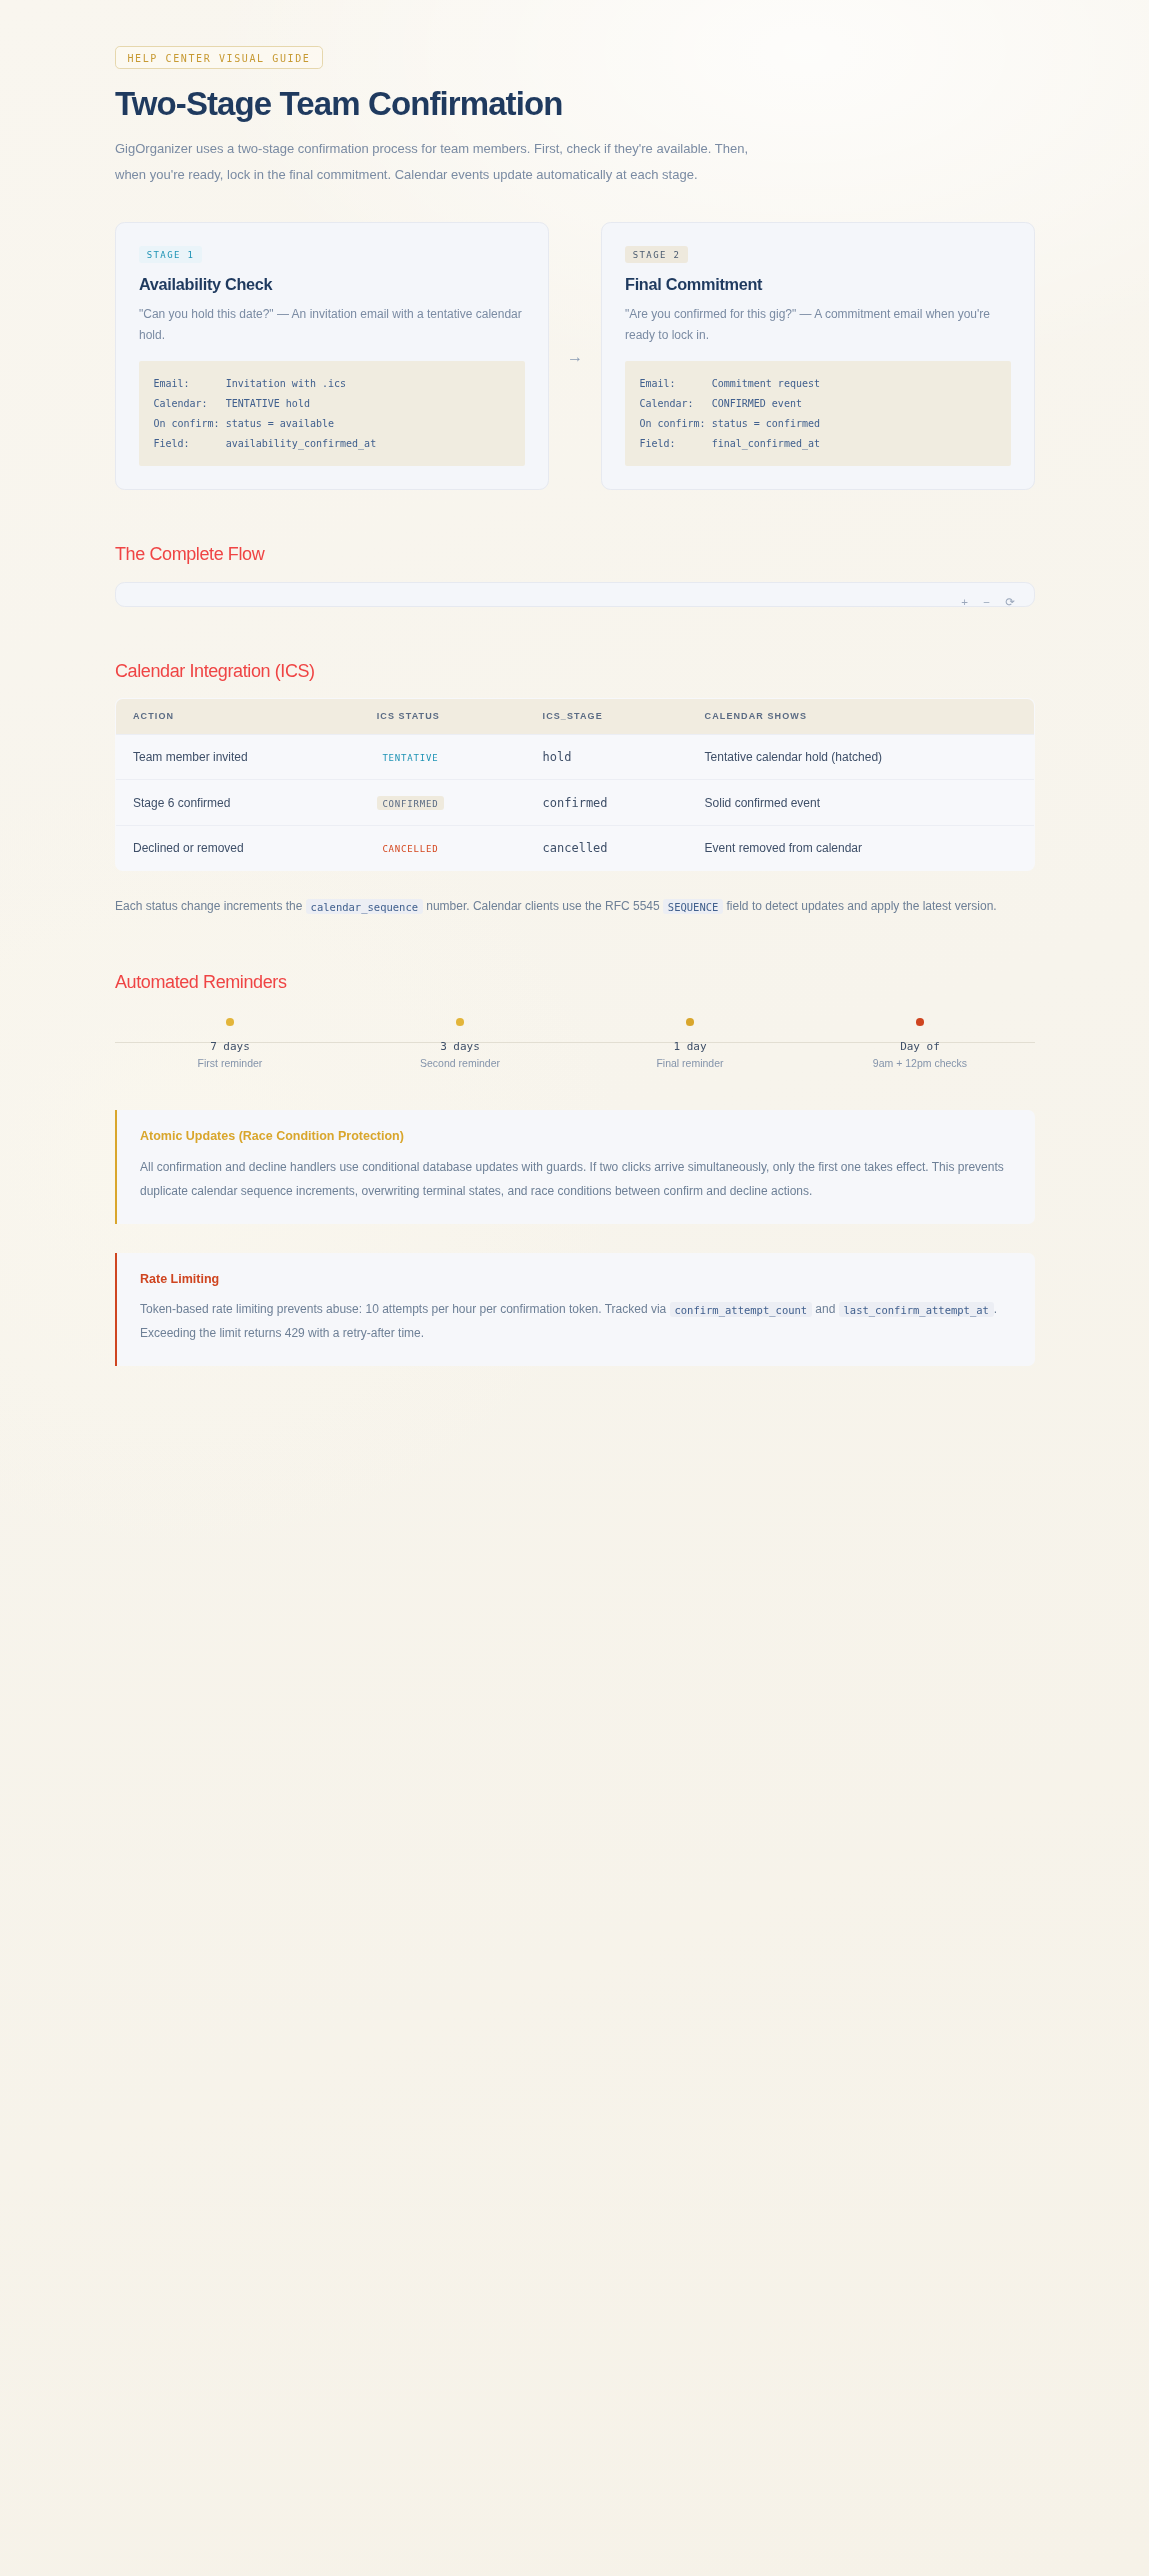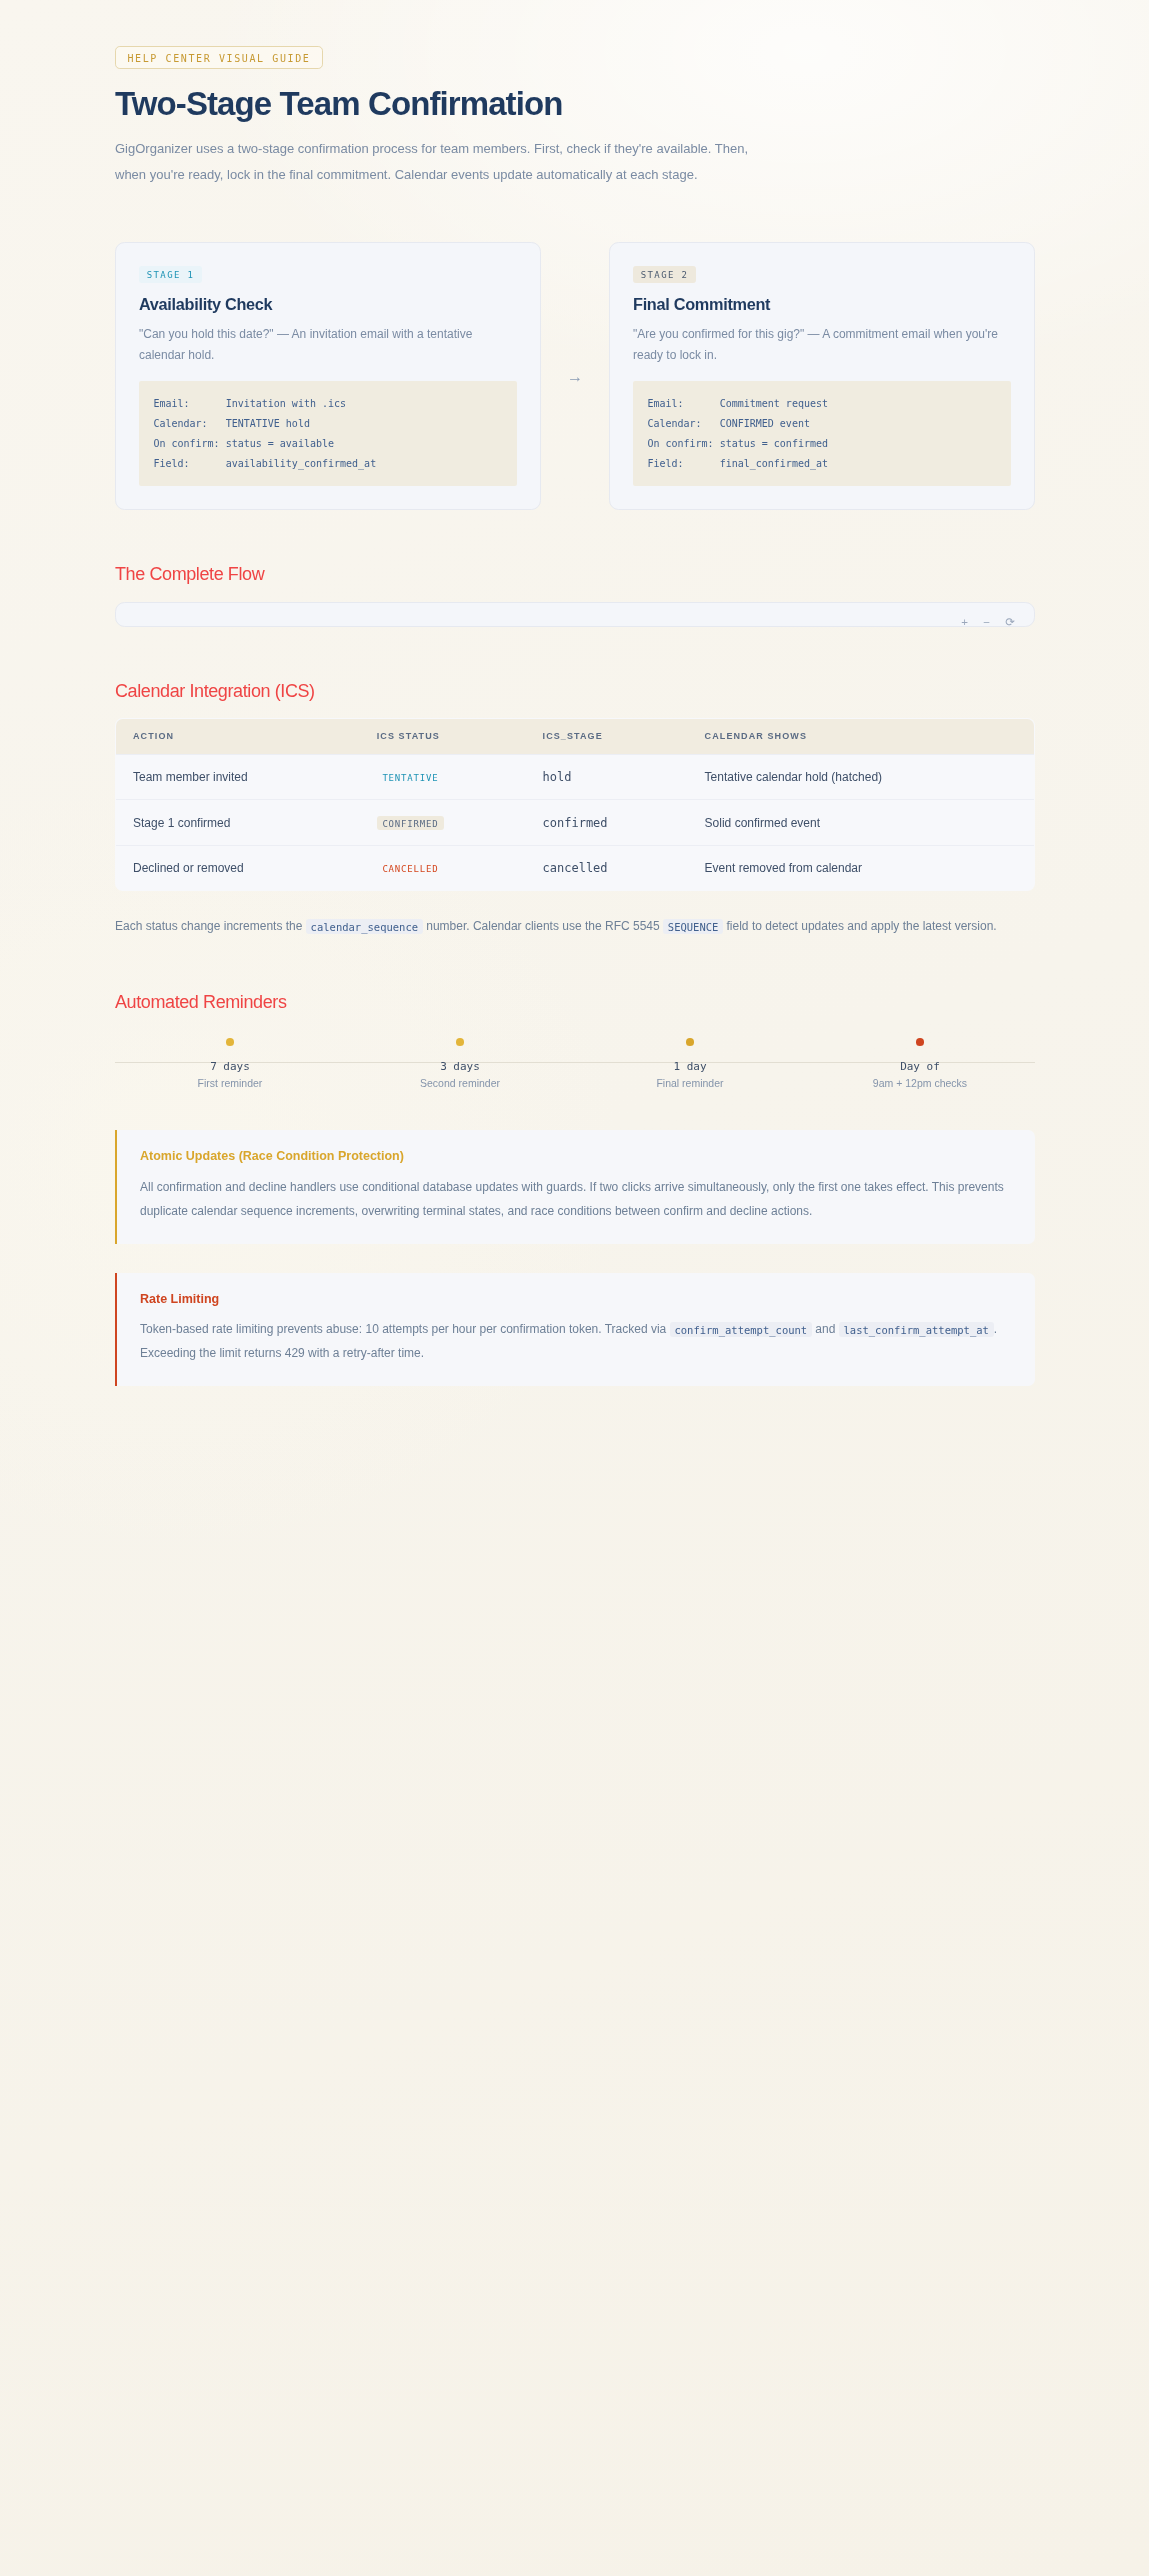--- a/index.html
+++ b/index.html
@@ -42,22 +42,22 @@
     max-width: 661px;
     font-size: 13px;
     line-height: 2.0;
     color: #7a8ba3;
   }
 
   
   .stages {
     display: flex;
     align-items: stretch;
-    gap: 12px;
-    margin-top: 54px;
+    gap: 4px;
+    margin-top: 34px;
   }
   .card {
     flex: 1 1 0;
     background: #f4f6fa;
     border: 1px solid #e6e9f0;
     border-radius: 9.6px;
     padding: 21px 23px 23px;
   }
   .card-arrow {
     width: 44px;
@@ -398,21 +398,21 @@
       </tr>
     </thead>
     <tbody>
       <tr>
         <td>Team member invited</td>
         <td><span class="pill tentative">TENTATIVE</span></td>
         <td class="mono">hold</td>
         <td>Tentative calendar hold (hatched)</td>
       </tr>
       <tr>
-        <td>Stage 1 confirmed</td>
+        <td>Stage 6 confirmed</td>
         <td><span class="pill confirmed">CONFIRMED</span></td>
         <td class="mono">confirmed</td>
         <td>Solid confirmed event</td>
       </tr>
       <tr>
         <td>Declined or removed</td>
         <td><span class="pill cancelled">CANCELLED</span></td>
         <td class="mono">cancelled</td>
         <td>Event removed from calendar</td>
       </tr>

